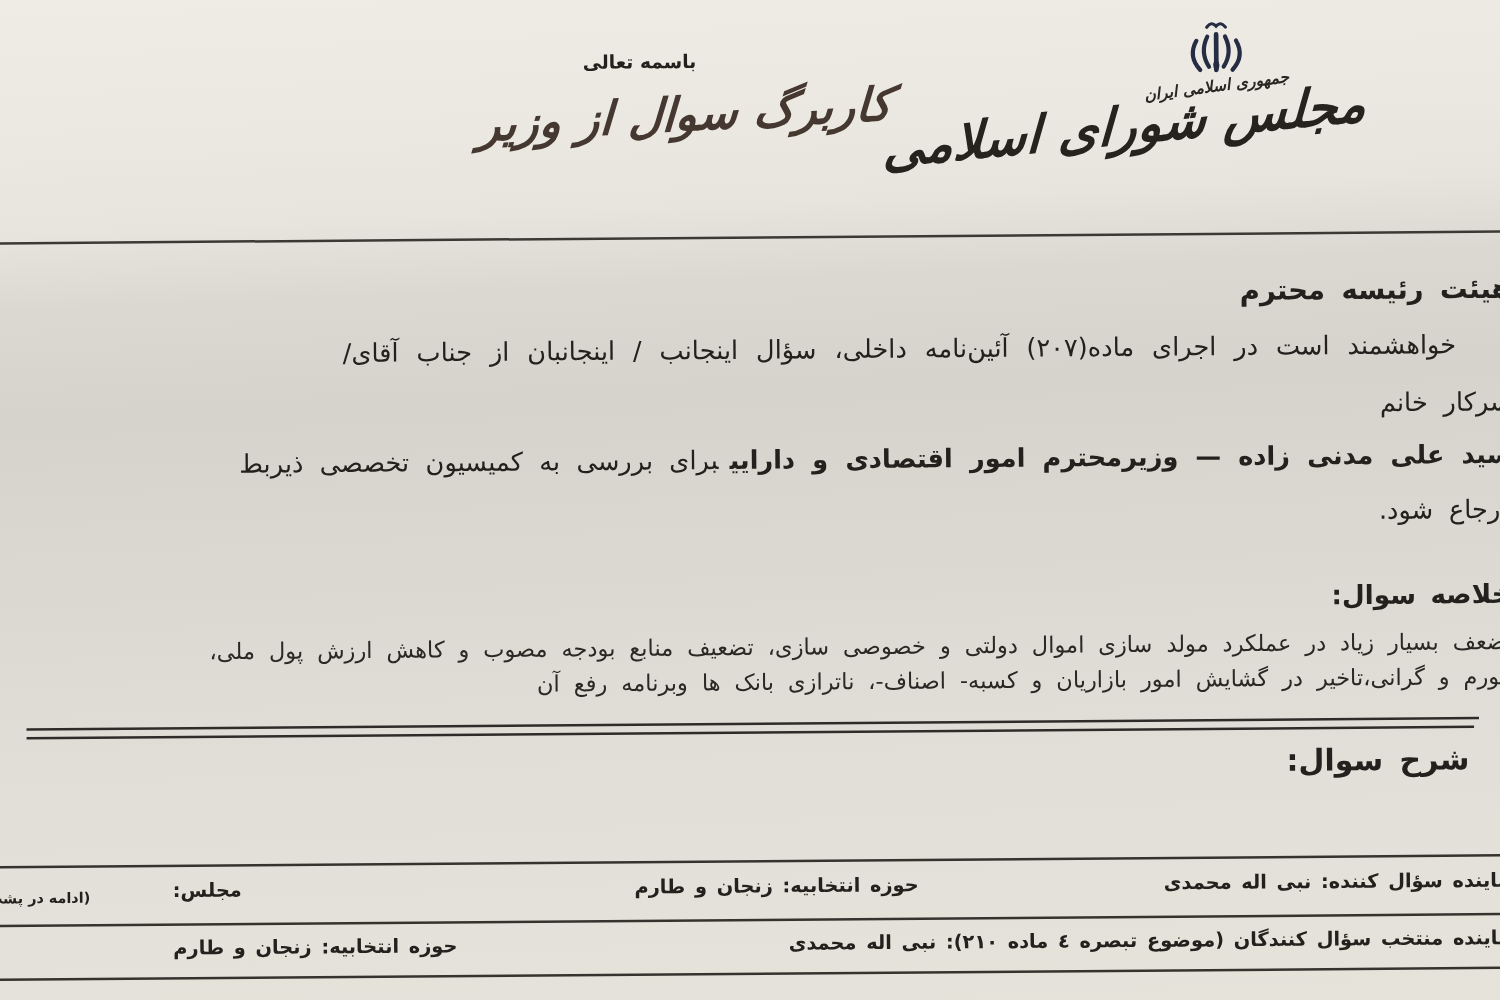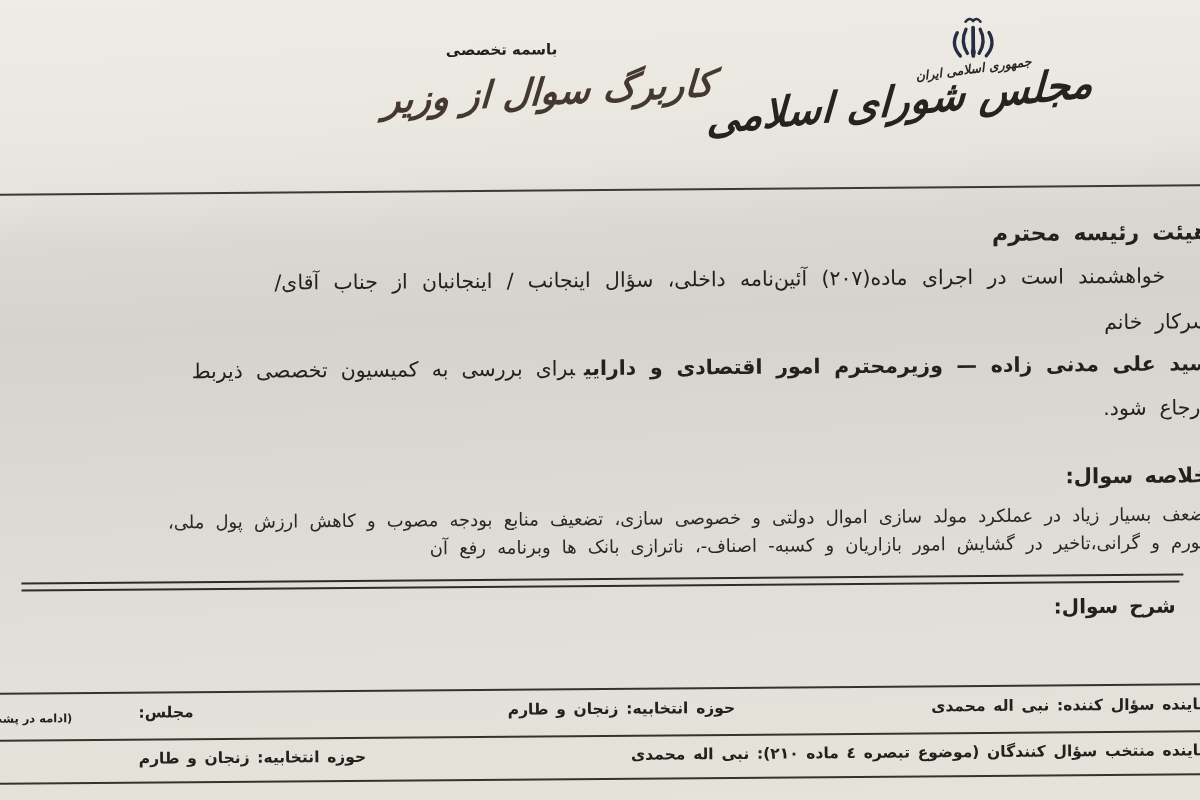--- a/index.html
+++ b/index.html
@@ -32,41 +32,41 @@
   .req-2{top:330px;right:6px;font-size:20.5px;word-spacing:.3em;}
   .minister-line{top:372px;right:6px;font-size:20.5px;word-spacing:.32em;}
   .minister-line b{font-weight:700;}
   .minister-line .tail{margin-right:9px;}
   .referral-close{top:416px;right:10px;font-size:20.5px;word-spacing:.3em;}
   .summary-label{top:484px;right:8px;font-size:21px;font-weight:700;word-spacing:.2em;}
   .sum-1{top:524px;right:12px;font-size:18px;word-spacing:.3em;color:#2a2824;}
   .sum-2{top:552px;right:12px;font-size:18px;word-spacing:.3em;color:#2a2824;}
   .rule-d1{top:594px;left:36px;right:34px;height:2px;background:#2e2c28;}
   .rule-d2{top:601px;left:36px;right:38px;height:2px;background:#2e2c28;}
-  .desc-label{top:614px;right:42px;font-size:20px;font-weight:600;word-spacing:.2em;}
+  .desc-label{top:614px;right:42px;font-size:24px;font-weight:600;word-spacing:.2em;}
 
   
   .rule-fa{top:704px;left:-12px;right:-12px;height:2px;background:#35332e;}
   .rule-fb{top:751px;left:-12px;right:-12px;height:1.6px;background:#35332e;}
   .rule-fc{top:794px;left:-12px;right:-12px;height:1.6px;background:#35332e;}
   .f-cell{font-size:15.5px;font-weight:700;word-spacing:.15em;}
   .f-q{top:716px;right:4px;}
   .f-c1{top:716px;left:468px;width:334px;text-align:center;}
   .f-sig{top:716px;left:152px;}
   .f-note{top:723px;left:4px;font-size:11.5px;font-weight:700;}
   .f-rep{top:762px;right:4px;}
   .f-c2{top:762px;left:152px;}
 </style>
 </head>
 <body>
 
 <div class="stage">
   <div class="sheet">
 
-    <div class="abs bismillah">باسمه تخصصی</div>
+    <div class="abs bismillah">باسمه تعالی</div>
 
     <div class="abs form-title">کاربرگ سوال از وزیر</div>
 
     <div class="abs logo">
       <span>
         <svg width="54" height="50" viewBox="0 0 64 60" aria-hidden="true">
           <g fill="none" stroke="#262c44" stroke-linecap="round">
             <path d="M23 8 q4.5 -6 9 -1 q4.5 -5 9 1" stroke-width="3"></path>
             <path d="M32 15 L32 49" stroke-width="4.5"></path>
             <path d="M32 49 q-3.5 -4.5 0 -9 q3.5 4.5 0 9" stroke-width="2.5"></path>

